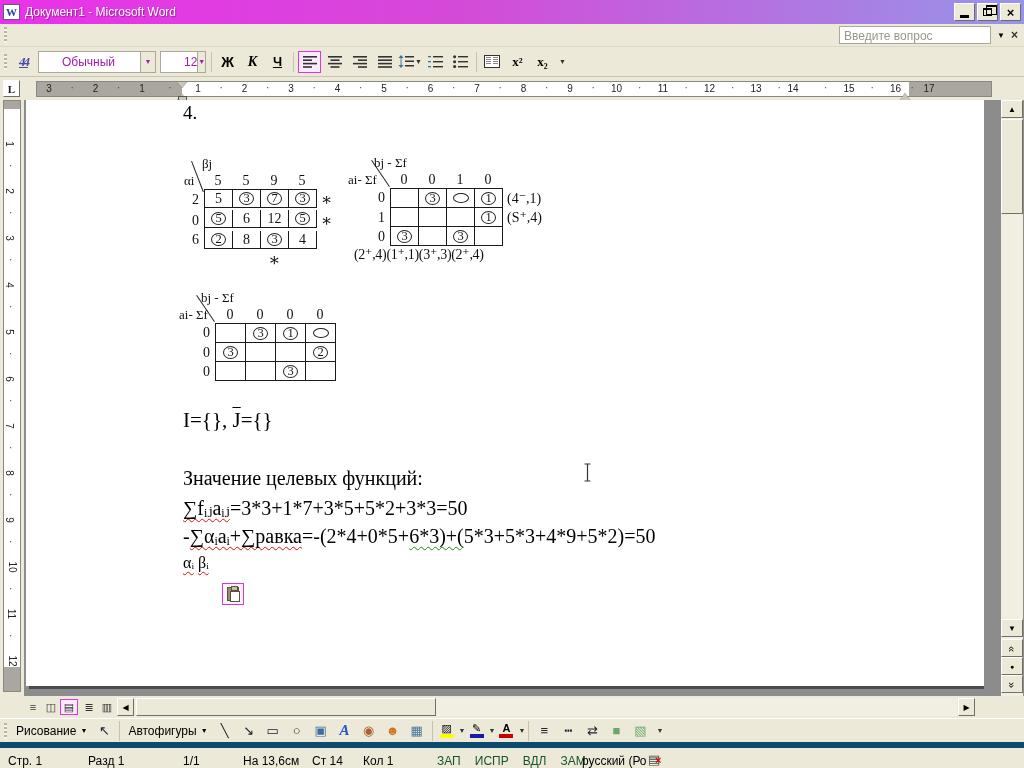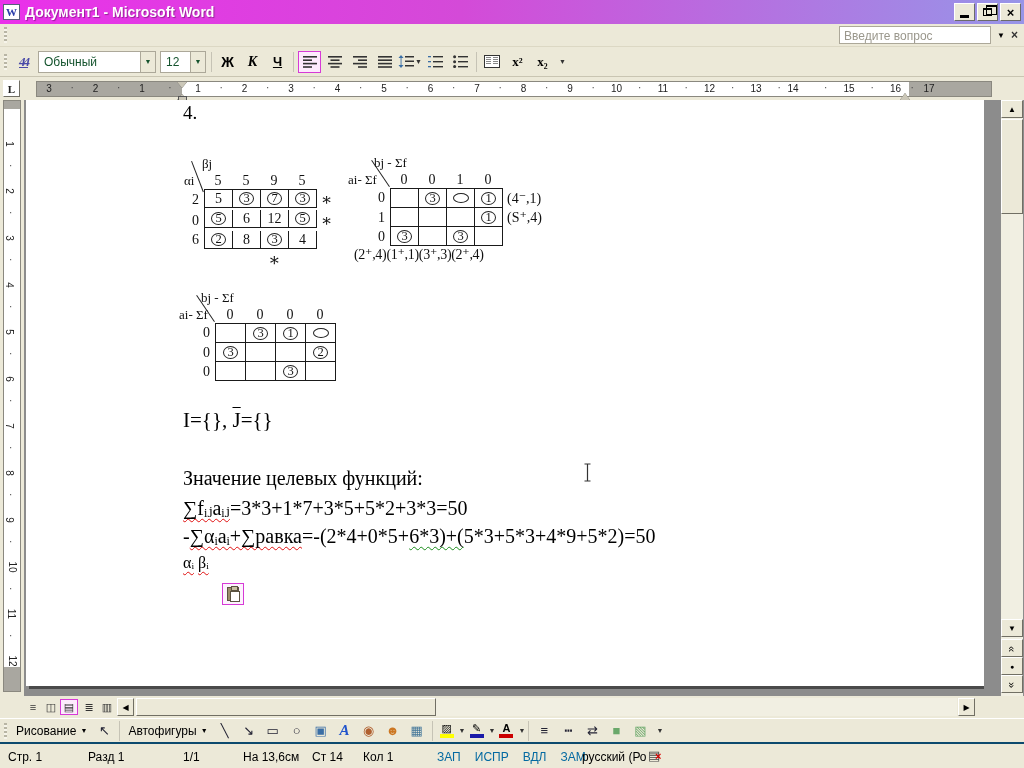--- a/index.html
+++ b/index.html
@@ -6,21 +6,21 @@
 html,body{width:1024px;height:768px;overflow:hidden}
 body{font-family:"Liberation Sans",sans-serif;font-size:12px}
 .app{position:relative;width:1024px;height:768px;background:#ece9d8;overflow:hidden}
 
 
 .titlebar{position:absolute;left:0;top:0;width:1024px;height:24px;
   background:linear-gradient(90deg,#ea31ea 0%,#d44ad8 45%,#9795e8 100%);
   display:flex;align-items:center;padding:0 3px;color:#fff}
 .doc-icon{width:17px;height:16px;background:#fff;border:1px solid #55607a;color:#2a3eaa;
   font-weight:bold;font-size:11px;display:flex;align-items:center;justify-content:center;margin-right:5px;font-family:"Liberation Serif",serif}
-.title-text{font-size:14px;font-weight:bold;text-shadow:1px 1px 1px rgba(60,0,60,.45);flex:1;white-space:nowrap}
+.title-text{font-size:12px;font-weight:normal;text-shadow:1px 1px 1px rgba(60,0,60,.45);flex:1;white-space:nowrap}
 .win-btn{width:21px;height:18px;background:#ece9d8;border:1px solid;border-color:#fff #6b6b6b #6b6b6b #fff;
   margin-left:2px;display:flex;align-items:center;justify-content:center;color:#000;position:relative}
 .glyph-min{width:9px;height:3px;background:#000;margin-top:9px}
 .glyph-restore{width:9px;height:8px;border:1px solid #000;border-top-width:2px;position:relative;background:#ece9d8}
 .glyph-restore:before{content:"";position:absolute;left:2px;top:-5px;width:9px;height:7px;border:1px solid #000;border-top-width:2px}
 .glyph-close{font-weight:bold;font-size:13px;line-height:1}
 
 
 .menubar{position:absolute;top:24px;left:0;width:1024px;height:23px;background:#ece9d8;
   display:flex;align-items:center;border-bottom:1px solid #dcd8c4}
@@ -30,21 +30,21 @@
 .qbox{margin-left:auto;display:flex;align-items:center;margin-right:6px}
 .qinput{width:152px;height:18px;background:#fff;border:1px solid #aca899;font-size:12px;color:#9a978c;padding:2px 4px;overflow:hidden;white-space:nowrap}
 .qarrow{font-size:8px;margin:0 6px;color:#000}
 .qclose{font-size:12px;font-weight:bold;color:#333}
 
 
 .toolbar{position:absolute;top:47px;left:0;width:1024px;height:30px;background:#ece9d8;
   display:flex;align-items:center;border-bottom:1px solid #c9c5b2}
 .tbtn{min-width:23px;height:22px;display:flex;align-items:center;justify-content:center;margin:0 1px;color:#000}
 .sep{width:1px;height:20px;background:#c6c3b5;margin:0 3px}
-.combo{height:22px;background:#fff;border:1px solid #aca899;display:flex;align-items:center;font-size:12px;padding-left:5px;margin:13px 2px;color:#14532d}
+.combo{height:22px;background:#fff;border:1px solid #aca899;display:flex;align-items:center;font-size:12px;padding-left:23px;margin:13px 2px;color:#a21caf}
 .combo .carrow{margin-left:auto;width:15px;height:20px;background:#ece9d8;border-left:1px solid #aca899;display:flex;align-items:center;justify-content:center;font-size:7px}
 .styles-icon{font:italic bold 13px "Liberation Serif",serif;color:#4a4aa8;text-decoration:underline;letter-spacing:-2px}
 .b-bold{font-weight:bold;font-size:14px}
 .b-italic{font-style:italic;font-weight:bold;font-family:"Liberation Serif",serif;font-size:14px}
 .b-under{text-decoration:underline;font-weight:bold;font-size:13px}
 .active-pink{border:1px solid #d63ad6;background:#fdeafd}
 .supsub{font-weight:bold;font-size:13px;font-family:"Liberation Serif",serif}
 .ovf{display:flex;flex-direction:column;align-items:center;font-size:7px;color:#333;margin-left:4px}
 
 
@@ -127,23 +127,23 @@
 .drawbar{position:absolute;top:718px;left:0;width:1024px;height:24px;background:#ece9d8;display:flex;align-items:center;border-top:1px solid #fff}
 .dbtn{height:20px;min-width:22px;display:flex;align-items:center;justify-content:center;margin:0 1px;color:#223;font-size:13px}
 .dtextbtn{height:20px;display:flex;align-items:center;padding:0 5px;font-size:12px;color:#000}
 .dtextbtn .dd{font-size:7px;margin-left:4px}
 .colorbtn{display:flex;flex-direction:column;align-items:center;justify-content:center;height:20px;width:22px}
 .colorbtn .cg{font-size:11px;line-height:10px}
 .cbar{width:14px;height:4px;margin-top:1px}
 .dd-mini{font-size:7px;color:#333;margin-left:1px}
 
 
-.statusbar{position:absolute;top:742px;left:0;width:1024px;height:26px;background:#ece9d8;border-top:2px solid #0c4a6e;font-size:12px;color:#000}
+.statusbar{position:absolute;top:742px;left:0;width:1024px;height:26px;background:#ece9d8;border-top:6px solid #0c4a6e;font-size:12px;color:#000}
 .sb{position:absolute;top:6px;white-space:nowrap}
-.sb-flag{color:#0369a1}
+.sb-flag{color:#14532d}
 .sb-book{position:absolute;top:4px;font-size:13px;color:#444}
 .sb-x{position:absolute;left:7px;top:2px;color:#d00;font-weight:bold;font-size:11px}
 svg.icon{display:block}
 </style>
 </head>
 <body>
 
 <div class="app">
 
   <div class="titlebar">

